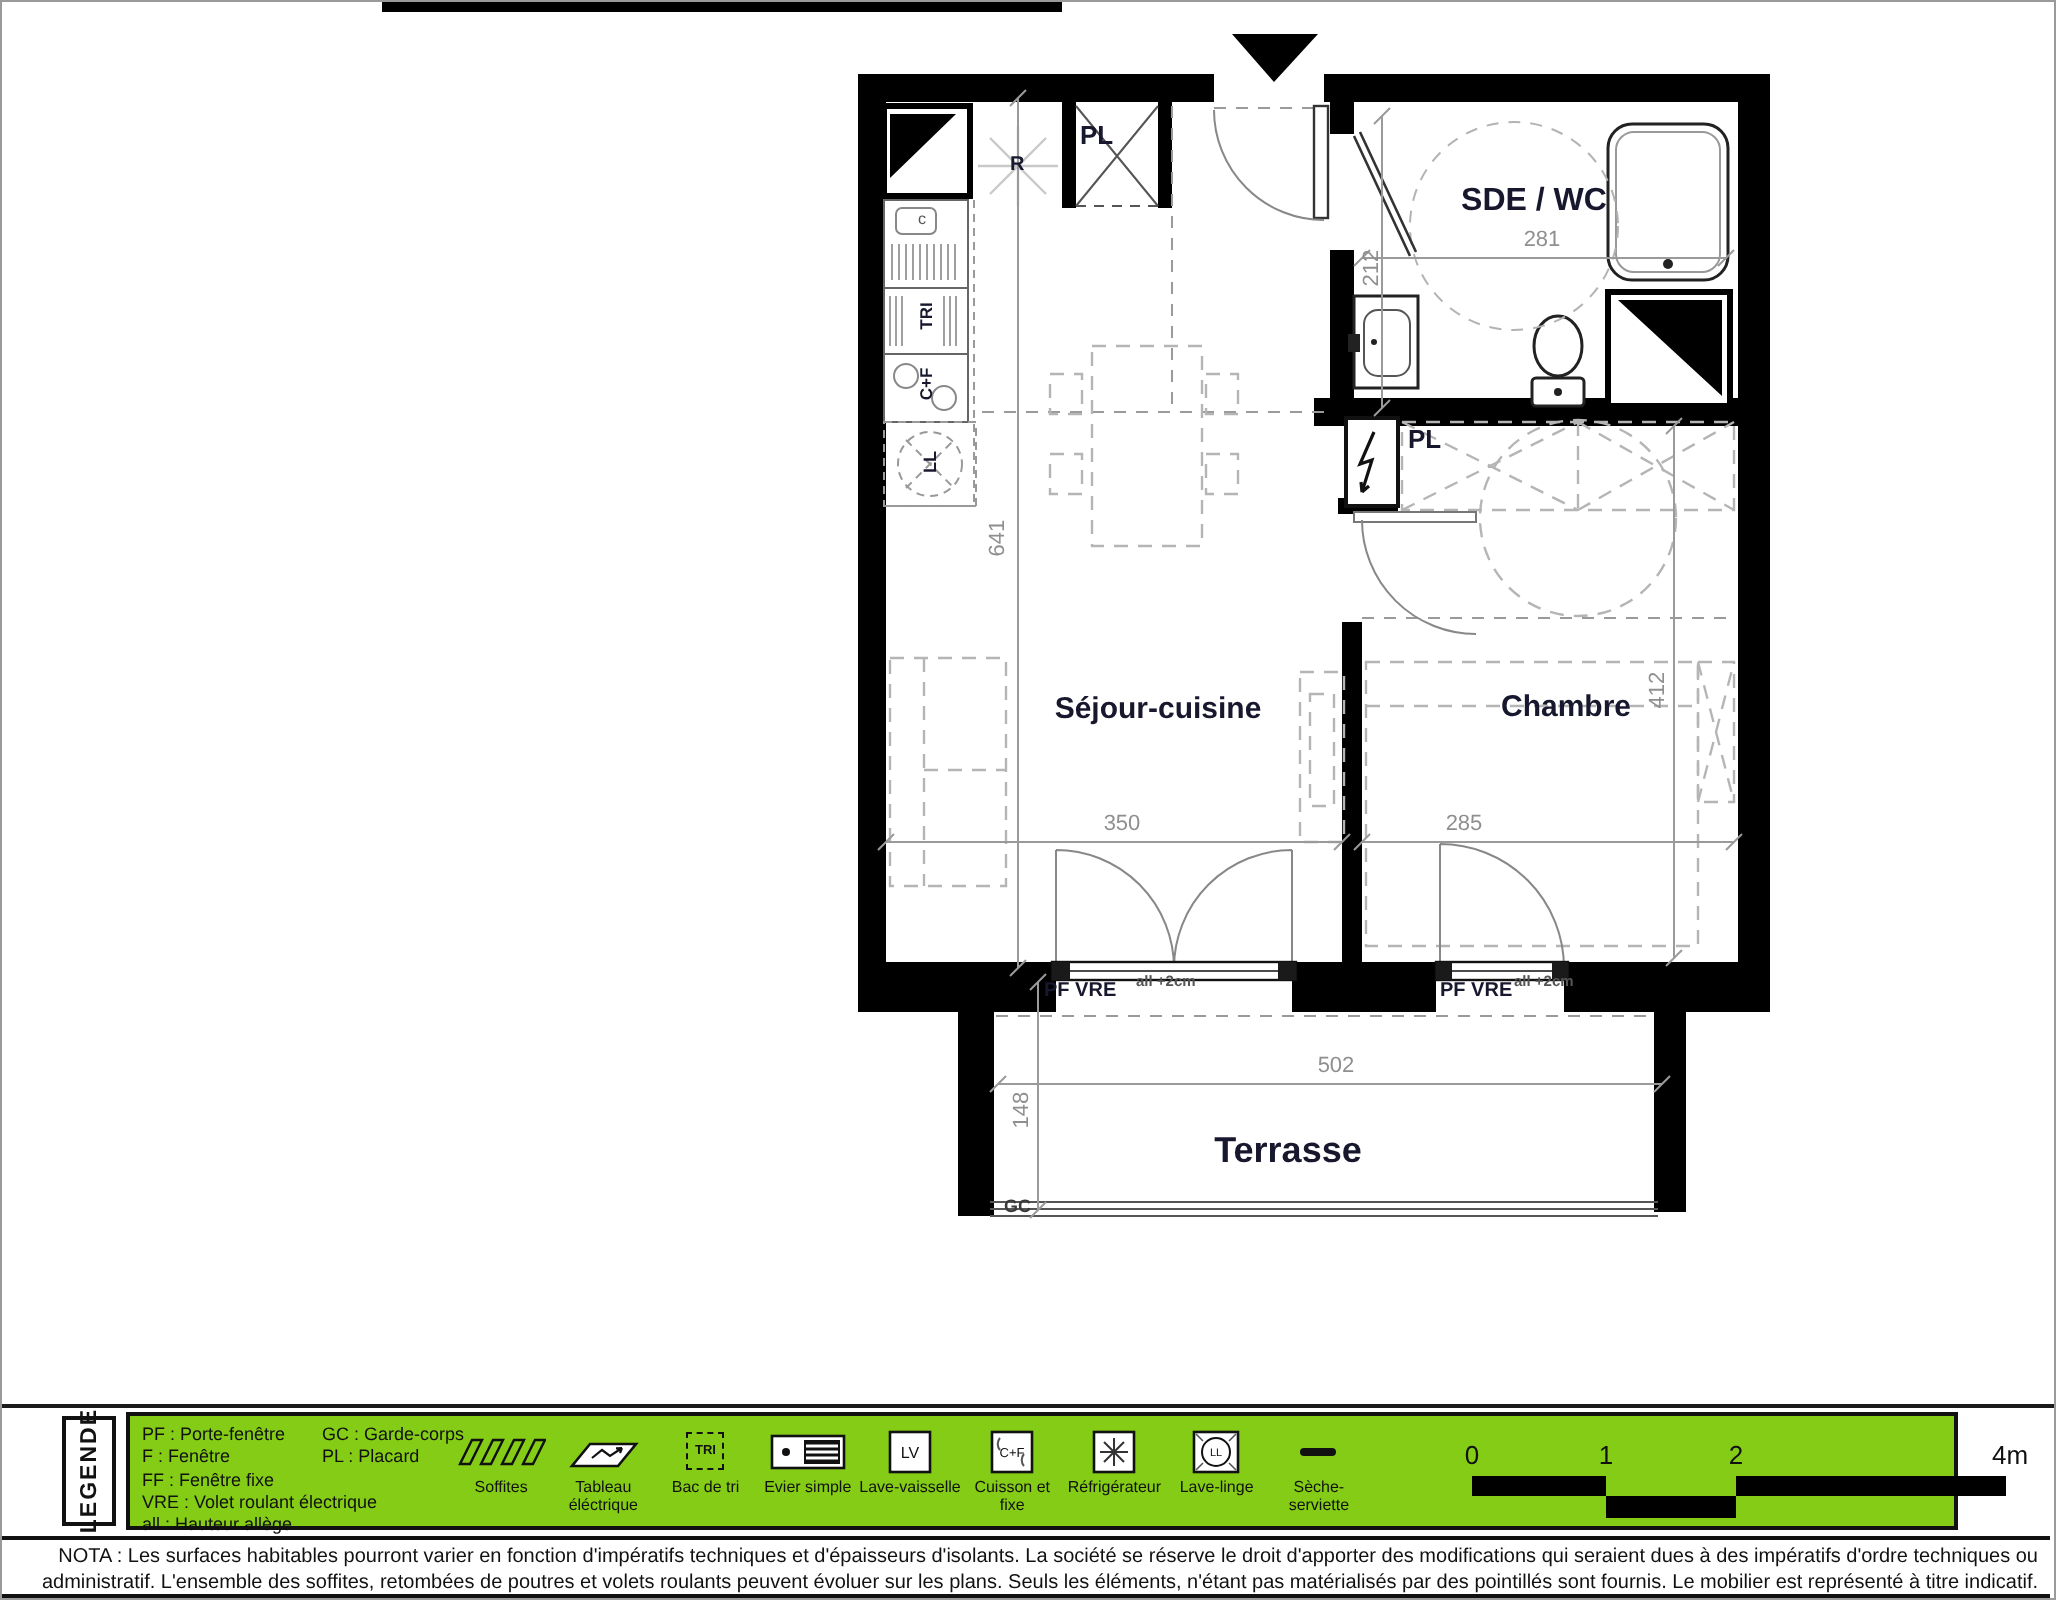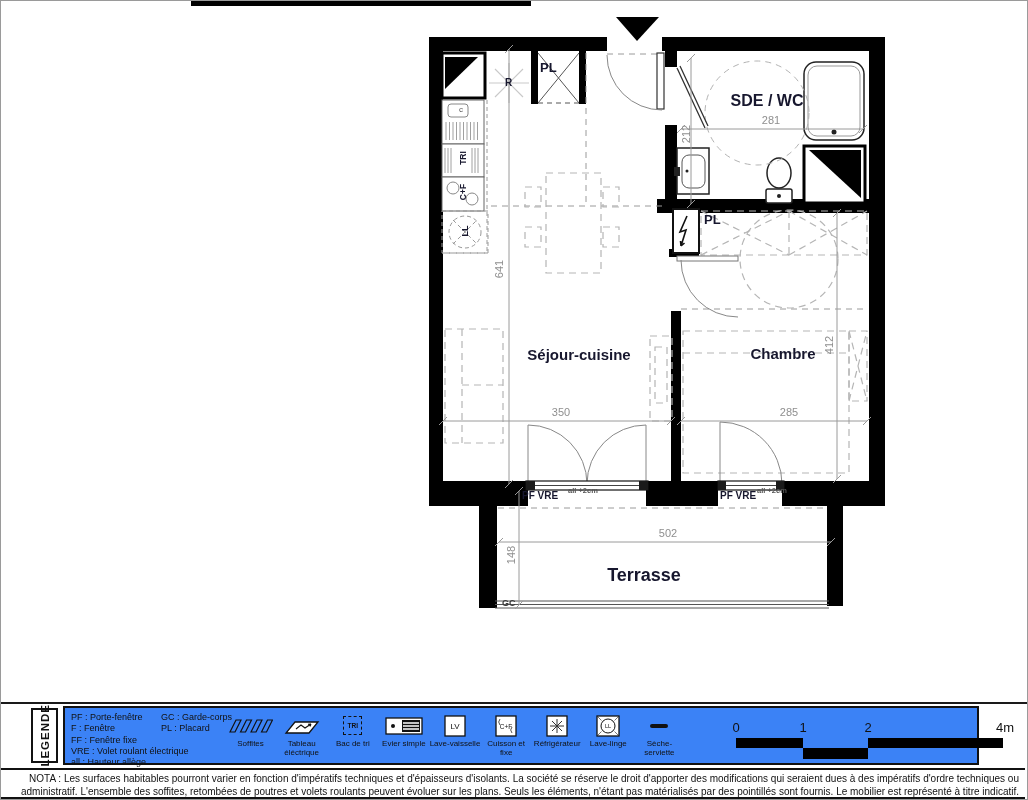--- a/index.html
+++ b/index.html
@@ -14,21 +14,21 @@
          width:34px; text-align:center; white-space:nowrap; }
   .rot { transform:rotate(-90deg); }
   .tiny { font-size:7.5px; color:#555; font-weight:bold; }
   
   .legend-topline { position:absolute; left:0; top:701px; width:1028px; height:2px; background:#1a1a1a; }
   .legende-box { position:absolute; left:30px; top:707px; width:27px; height:55px;
                  border:2px solid #111; box-sizing:border-box; display:flex; align-items:center; justify-content:center; background:#fff; }
   .legende-box span { writing-mode:vertical-rl; transform:rotate(180deg); font-weight:bold;
                       font-size:11.5px; letter-spacing:1px; color:#111; }
   .legend-main { position:absolute; left:62px; top:705px; width:916px; height:59px;
-                 border:2px solid #111; box-sizing:border-box; background:#3b82f6; }
+                 border:2px solid #111; box-sizing:border-box; background:#84cc16; }
   .abbr { position:absolute; font-size:9px; color:#111; line-height:11.3px; white-space:nowrap; }
   .abbr-c1 { left:6px; top:4px; }
   .abbr-c2 { left:96px; top:4px; }
   .leg-items { position:absolute; left:160px; top:4px; width:460px; display:flex; justify-content:space-between; }
   .leg-item { width:54px; display:flex; flex-direction:column; align-items:center; }
   .icon-box { height:27px; display:flex; align-items:center; justify-content:flex-end; }
   .leg-label { font-size:8px; line-height:9px; text-align:center; color:#111; }
   .tri-icon { width:17px; height:17px; border:1.5px dashed #111; display:flex; align-items:center; justify-content:center; }
   .tri-icon span { font-size:6.5px; font-weight:bold; color:#111; }
   .soffites-bg { width:44px; height:16px; }
@@ -247,21 +247,21 @@
   <div class="lbl rot ctr" style="left:452px; top:225px; width:24px; font-size:9px;">LL</div>
   <div class="lbl" style="left:501px; top:597px; font-size:9px; color:#3a3a3a;">GC</div>
 
   <div class="lbl" style="left:521px; top:489px; font-size:10px;">PF VRE</div>
   <div class="lbl tiny" style="left:567px; top:485px;">all +2cm</div>
   <div class="lbl" style="left:719px; top:489px; font-size:10px;">PF VRE</div>
   <div class="lbl tiny" style="left:756px; top:485px;">all +2cm</div>
 
   <div class="dim rot" style="left:481px; top:262px;">641</div>
   <div class="dim" style="left:543px; top:405px;">350</div>
-  <div class="dim" style="left:771px; top:405px;">285</div>
+  <div class="dim" style="left:714px; top:405px;">285</div>
   <div class="dim rot" style="left:811px; top:338px;">412</div>
   <div class="dim" style="left:753px; top:113px;">281</div>
   <div class="dim rot" style="left:668px; top:127px;">212</div>
   <div class="dim" style="left:650px; top:526px;">502</div>
   <div class="dim rot" style="left:493px; top:548px;">148</div>
 
   <div class="legend-topline"></div>
 
   <div class="legende-box">
     <span>LEGENDE</span>

